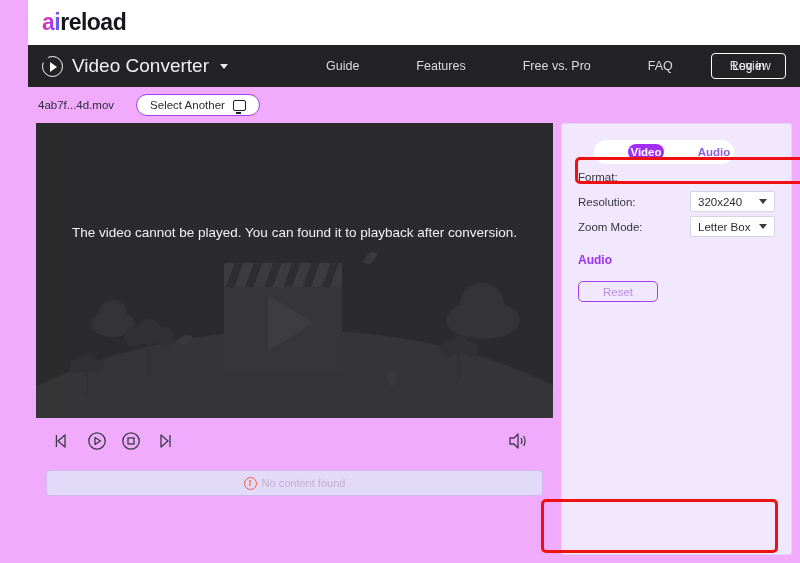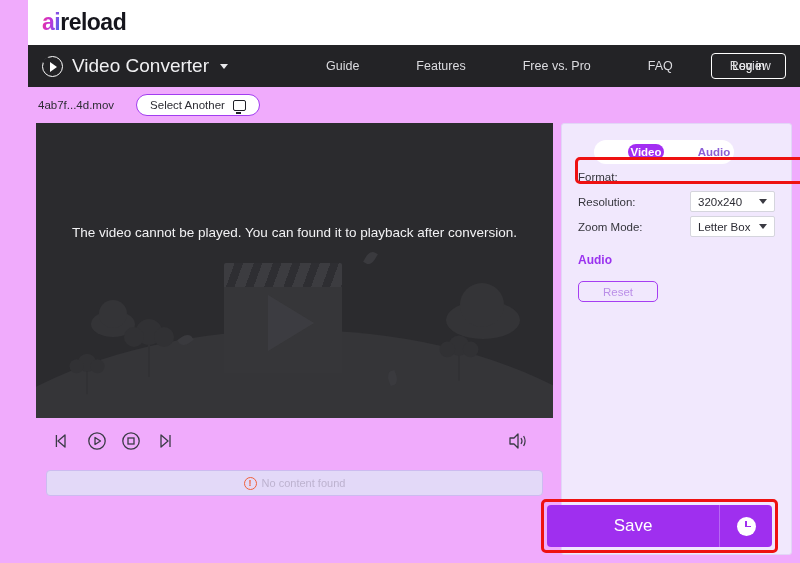--- a/index.html
+++ b/index.html
@@ -376,24 +376,15 @@
       </div>
 
 
       <div class="audio-hdr">Audio</div>
       <button class="reset-btn">Reset</button>
 
       <div class="hl-format"></div>
     </div>
   </div>
 
-  <div class="savewrap">
-    <button class="save-btn">
-      <span class="save-label">Save</span>
-      <span class="save-sep"></span>
-      <span class="save-clock">
-        <span class="clock-ico"></span>
-      </span>
-    </button>
-  </div>
   <div class="hl-save"></div>
 
 </div>
 
 </body></html>

